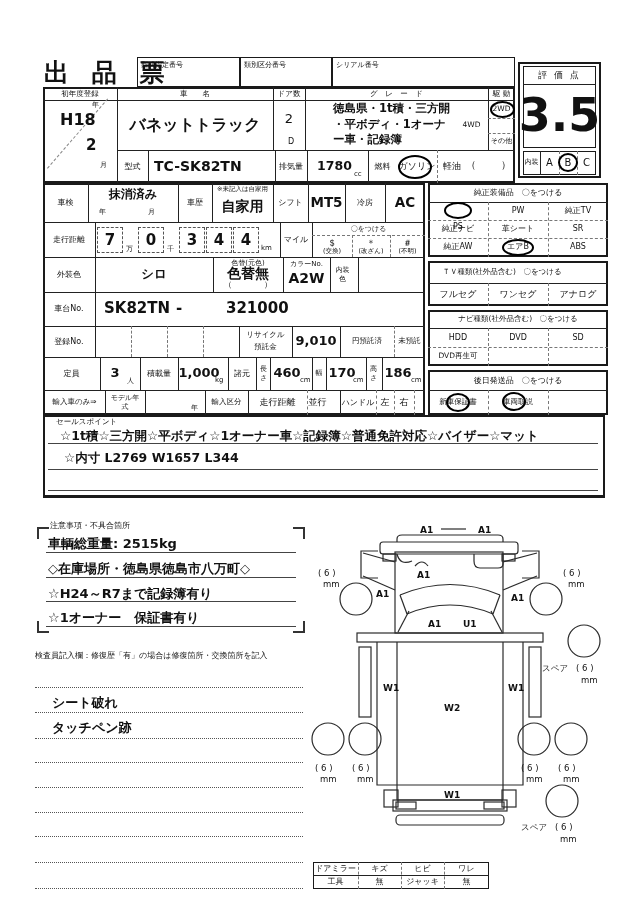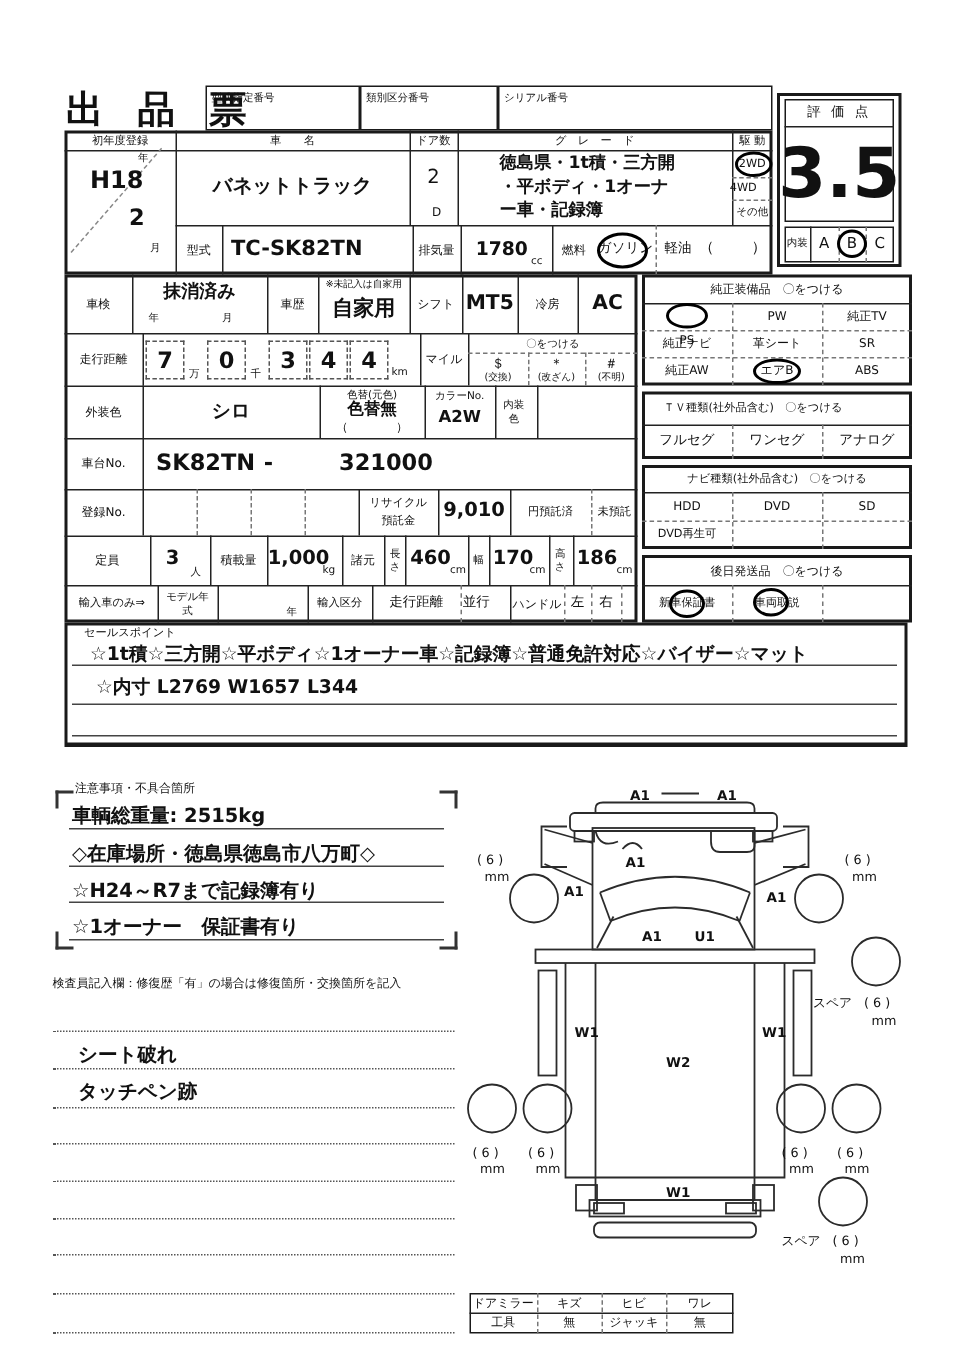--- a/index.html
+++ b/index.html
@@ -13,23 +13,23 @@
   .b2{position:absolute;border:2px solid #1a1a1a}
   .b1{position:absolute;border:1px solid #1a1a1a}
   .vl{position:absolute;display:block;width:0;border-left:1px solid #222}
   .hl{position:absolute;display:block;height:0;border-top:1px solid #222}
   .vd{position:absolute;display:block;width:0;border-left:1px dashed #777}
   .hd{position:absolute;display:block;height:0;border-top:1px dashed #777}
   .rule{position:absolute;display:block;height:0;border-top:1px solid #444}
   .dot{position:absolute;display:block;height:0;border-top:1px dotted #555}
   .bold{font-weight:bold}
   .s6{font-size:6.5px}.s7{font-size:7px}.s75{font-size:7.5px}.s8{font-size:8px}
-  .s9{font-size:9px}.s10{font-size:10px}.s11{font-size:11px}.s115{font-size:11.5px}
+  .s9{font-size:9px}.s10{font-size:10px}.s11{font-size:14px}.s115{font-size:11.5px}
   .s12{font-size:12px}.s125{font-size:12.5px}.s13{font-size:13px}.s135{font-size:13.5px}
-  .s14{font-size:14px}.s15{font-size:15px}.s16{font-size:16px}.s17{font-size:13px}
+  .s14{font-size:14px}.s15{font-size:15px}.s16{font-size:16px}.s17{font-size:16px}
   .circ{position:absolute;border:2px solid #000;border-radius:50%;background:transparent}
   .dbox{position:absolute;display:flex;align-items:center;justify-content:center;
         border:1px dashed #555;font-size:15px;font-weight:bold}
   .corner{position:absolute;width:12px;height:12px}
   .slash{position:absolute;width:92px;border-top:1px dashed #888;transform:rotate(-49deg);transform-origin:0 0}
   svg text{font-family:"DejaVu Sans","Liberation Sans",sans-serif}
 </style>
 </head>
 <body>
 
@@ -89,21 +89,21 @@
 
   <div class="f s75" style="left:305px;top:88px;width:183px;height:12px">グ　レ　ー　ド</div>
   <div class="a bold s115" style="left:333px;top:101px;line-height:15.5px">
     <div>徳島県・1t積・三方開</div>
     <div>・平ボディ・1オーナ</div>
     <div>ー車・記録簿</div>
   </div>
 
   <div class="f s75" style="left:488px;top:88px;width:27px;height:12px">駆 動</div>
   <div class="f s75" style="left:488px;top:102px;width:27px;height:15px">2WD</div>
-  <div class="f s75" style="left:488px;top:118px;width:15px;height:14px">4WD</div>
+  <div class="f s75" style="left:464px;top:118px;width:15px;height:14px">4WD</div>
   <div class="f s7" style="left:488px;top:134px;width:27px;height:14px">その他</div>
   <div class="circ" style="left:490px;top:101px;width:25px;height:17px"></div>
 
   <div class="f s8" style="left:117px;top:150px;width:31px;height:33px">型式</div>
   <div class="f fl bold s14" style="left:154px;top:150px;width:120px;height:33px">TC-SK82TN</div>
   <div class="f s8" style="left:275px;top:150px;width:32px;height:33px">排気量</div>
   <div class="f bold s125" style="left:307px;top:150px;width:55px;height:33px">1780</div>
   <div class="a s7" style="left:354px;top:170px">cc</div>
   <div class="f s8" style="left:368px;top:150px;width:29px;height:33px">燃料</div>
   <div class="f s9" style="left:397px;top:150px;width:40px;height:33px">ガソリン</div>

